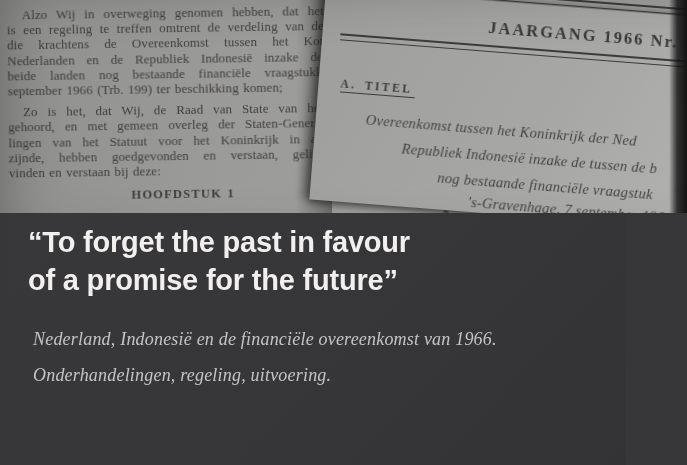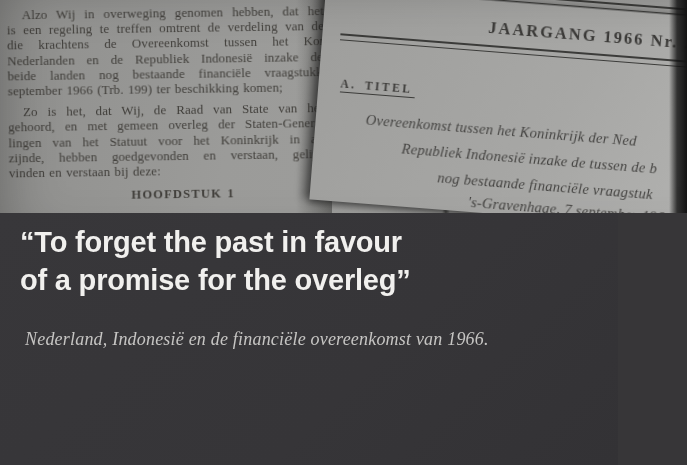--- a/index.html
+++ b/index.html
@@ -124,21 +124,21 @@
   .photo-edge-strip {
     position: absolute;
     right: 0; top: 0;
     width: 18px; height: 213px;
     background: linear-gradient(to right, rgba(18,18,18,0) 0%, rgba(18,18,18,0.8) 45%, #141414 100%);
   }
 
   
   .title-overlay {
     position: absolute;
-    left: 0; top: 213px;
+    left: 8px; top: 213px;
     width: 618px; height: 252px;
     background: linear-gradient(135deg, #38373a 0%, #363538 60%, #333235 100%);
   }
   .cover-title {
     position: absolute;
     left: 20px; top: 10px;
     font-family: "Liberation Sans", sans-serif;
     font-weight: 700;
     font-size: 29px;
     line-height: 38px;
@@ -197,18 +197,19 @@
       <div class="treaty-line treaty-line-4">'s-Gravenhage, 7 september 196</div>
     </div>
 
     <div class="photo-edge-strip"></div>
     <div class="photo-vignette"></div>
   </div>
 
   <div class="title-overlay">
     <div class="cover-title">
       <div>“To forget the past in favour</div>
-      <div>of a promise for the overleg”</div>
+      <div>of a promise for the future”</div>
     </div>
     <div class="cover-subtitle-line cover-subtitle-line-1">Nederland, Indonesië en de financiële overeenkomst van 1966.</div>
+    <div class="cover-subtitle-line cover-subtitle-line-2">Onderhandelingen, regeling, uitvoering.</div>
   </div>
 
 </div>
 
 </body></html>

